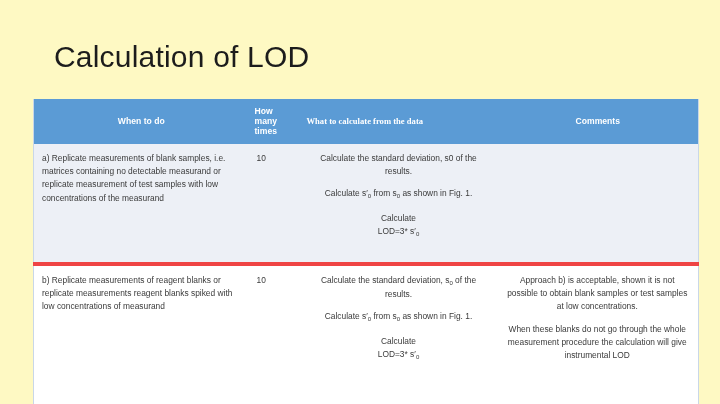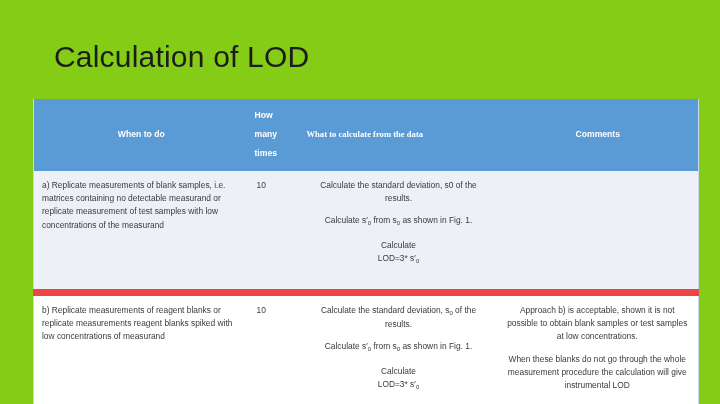--- a/index.html
+++ b/index.html
@@ -10,21 +10,21 @@
     width: 720px;
     height: 404px;
     background: #ffffff;
     font-family: "Liberation Sans", sans-serif;
     overflow: hidden;
   }
   .slide {
     position: relative;
     width: 720px;
     height: 404px;
-    background: #84cc16;
+    background: #fef9c3;
   }
   .slide-title {
     position: absolute;
     left: 54px;
     top: 40px;
     font-size: 30px;
     line-height: 34px;
     color: #1c1c1c;
     font-weight: normal;
     letter-spacing: 0.2px;
@@ -45,41 +45,41 @@
   .lod-table col.c4 { width: 201px; }
 
   .lod-table thead th {
     background: #5b9bd5;
     color: #ffffff;
     font-size: 8.6px;
     font-weight: bold;
     padding: 7px 6px 8px 6px;
     vertical-align: middle;
     border: none;
-    line-height: 19px;
+    line-height: 10px;
   }
   th.h-what-to-do { text-align: center; }
   th.h-how-many {
     text-align: left;
     padding-left: 7px;
     padding-right: 2px;
   }
   th.h-what-to-calc {
     text-align: left;
     padding-left: 8px;
     font-family: Liberation Serif, serif;
   }
   th.h-comments { text-align: center; }
 
   .lod-table tbody td {
     vertical-align: top;
     color: #3a3a3a;
     line-height: 13.2px;
     padding: 8px 9px 10px 8px;
-    border-bottom: 7px solid #ef4444;
+    border-bottom: 4px solid #ef4444;
     border-top: none;
     border-left: none;
     border-right: none;
   }
   tr.row-a td {
     background: #edf0f6;
     height: 100px;
   }
   tr.row-b td {
     background: #ffffff;

